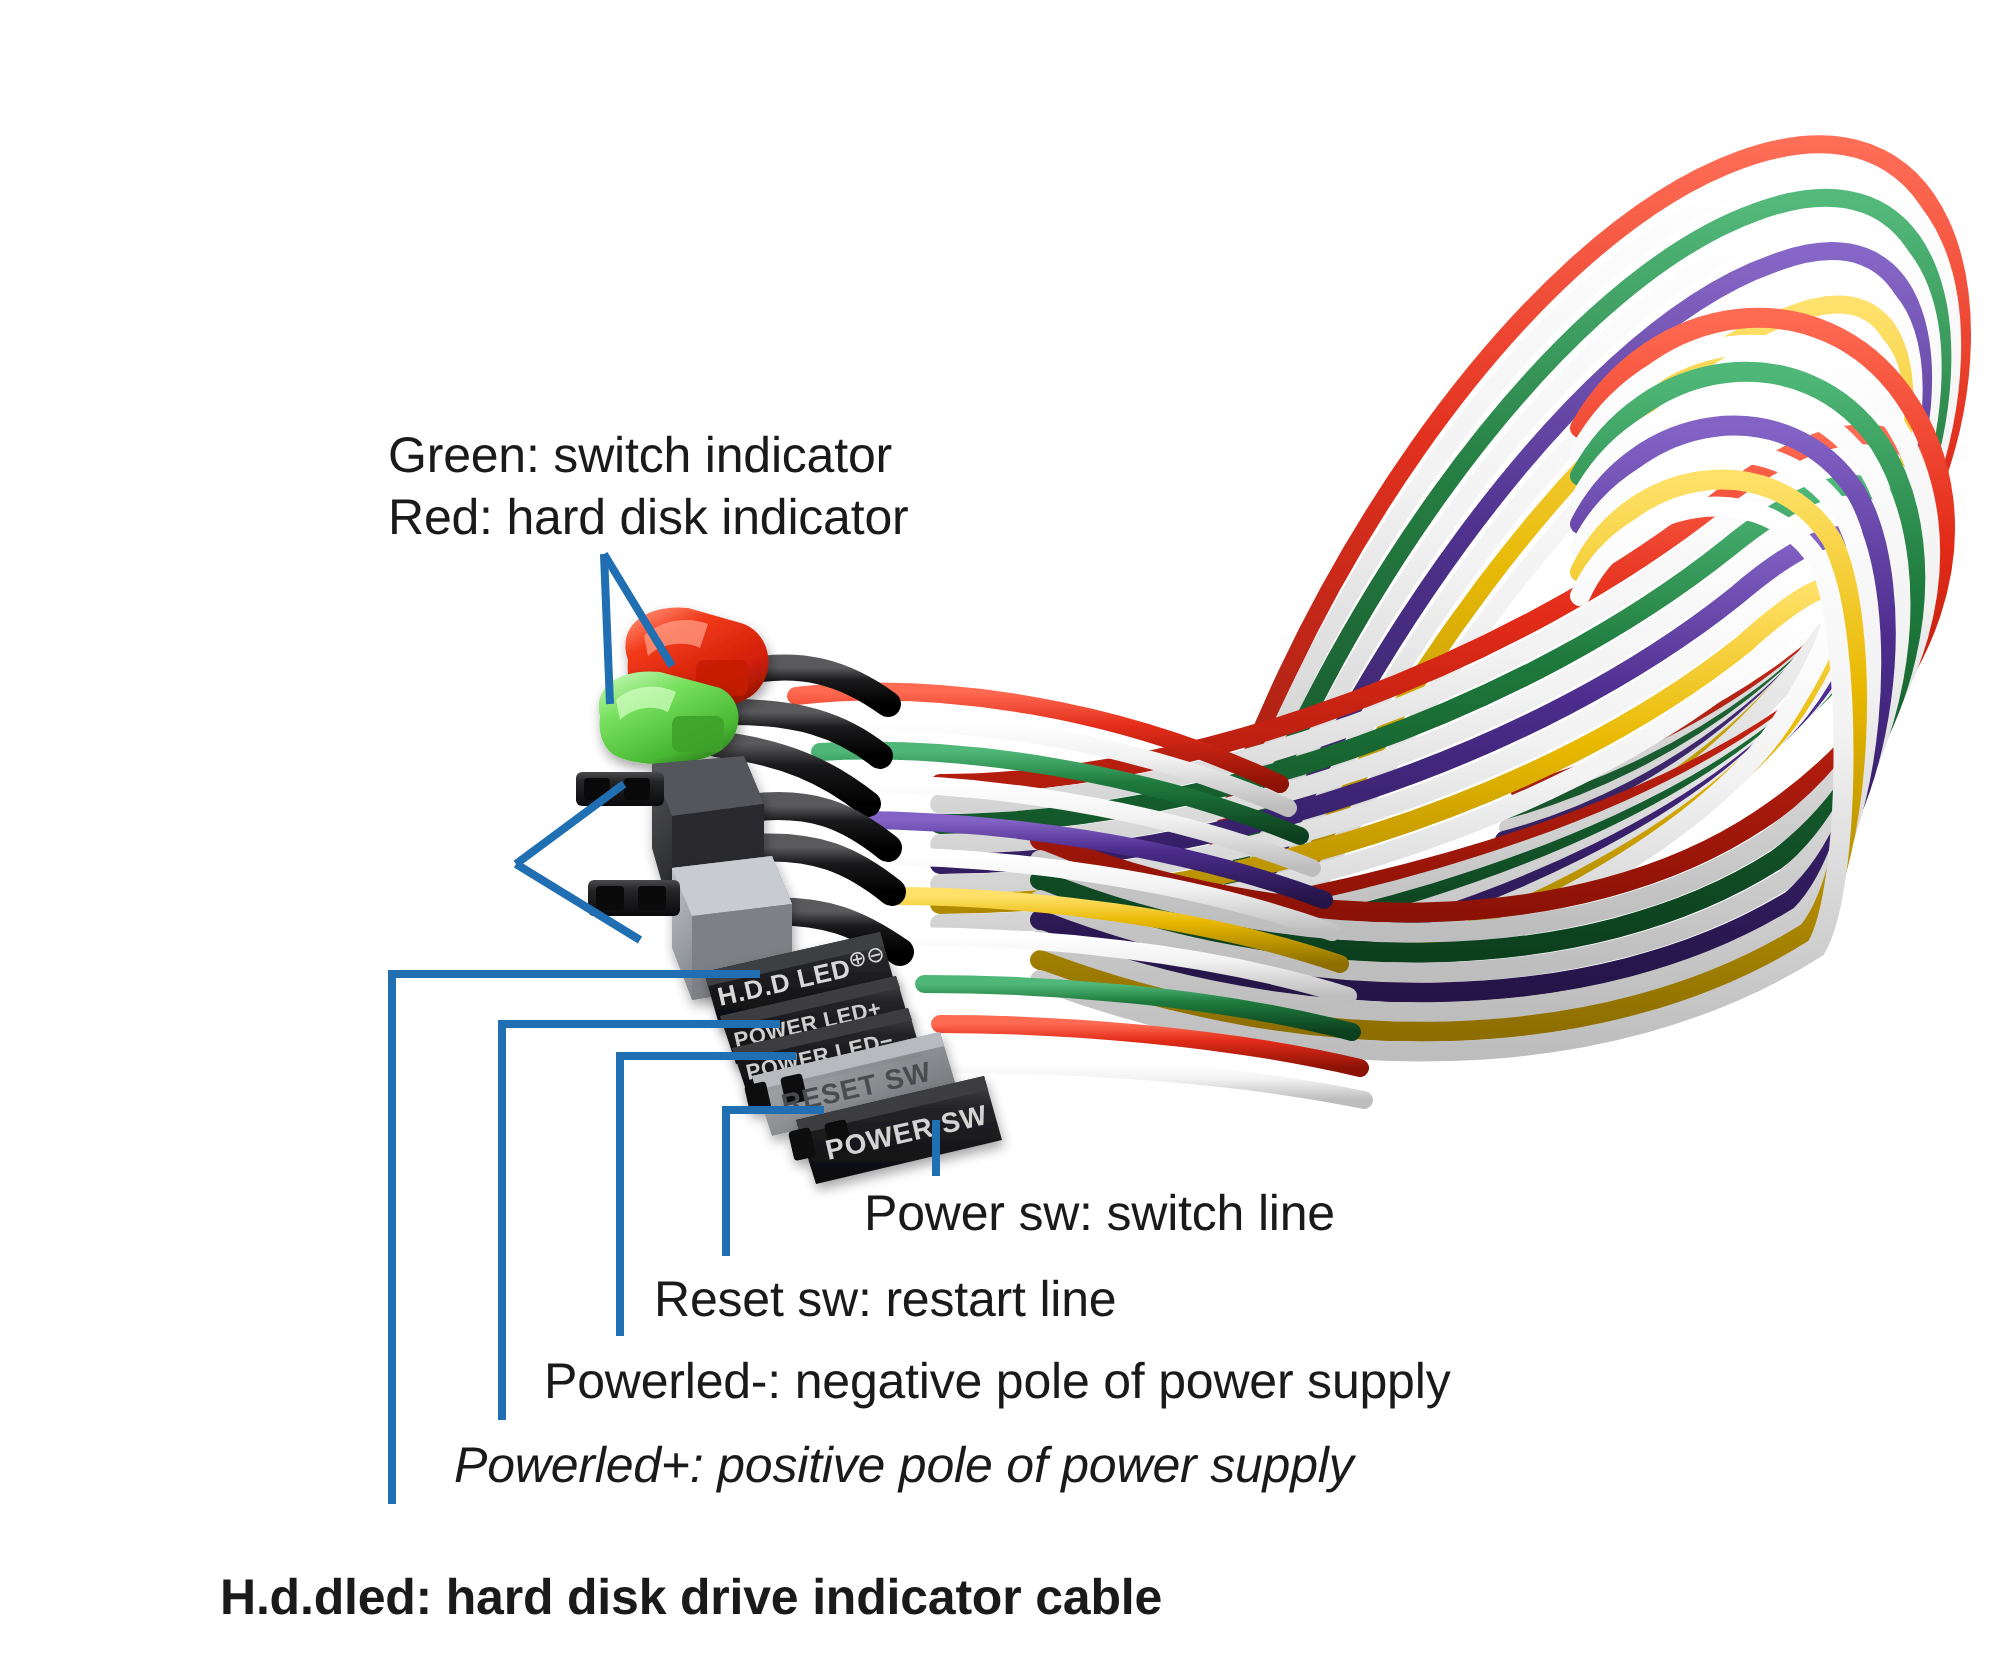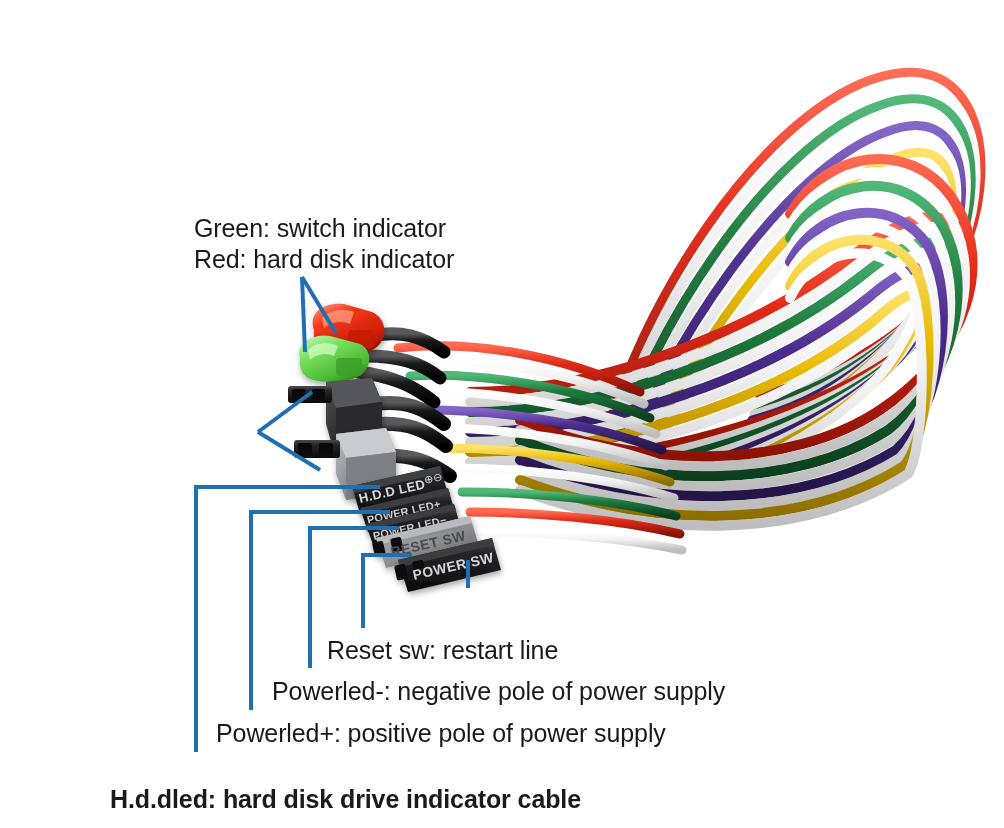--- a/index.html
+++ b/index.html
@@ -272,22 +272,23 @@
       <path d="M 412,555 L 363,555 L 363,628"></path>
 
       <path d="M 468,560 L 468,588"></path>
     </g>
   </svg>
 
   <div class="label multi" style="left:194px; top:213px;">Green: switch indicator
 Red: hard disk indicator</div>
 
 
+  <div class="label" style="left:432px; top:592px;">Power sw: switch line</div>
 
   <div class="label" style="left:327px; top:635px;">Reset sw: restart line</div>
 
   <div class="label" style="left:272px; top:676px;text-align:right;">Powerled-: negative pole of power supply</div>
 
-  <div class="label" style="left:216px; top:718px;">Powerled+: positive pole of power supply</div>
+  <div class="label" style="left:227px; top:718px;font-style:italic;">Powerled+: positive pole of power supply</div>
 
   <div class="label" style="left:110px; top:784px;font-weight:bold;">H.d.dled: hard disk drive indicator cable</div>
 
 </div>
 
 </body></html>

